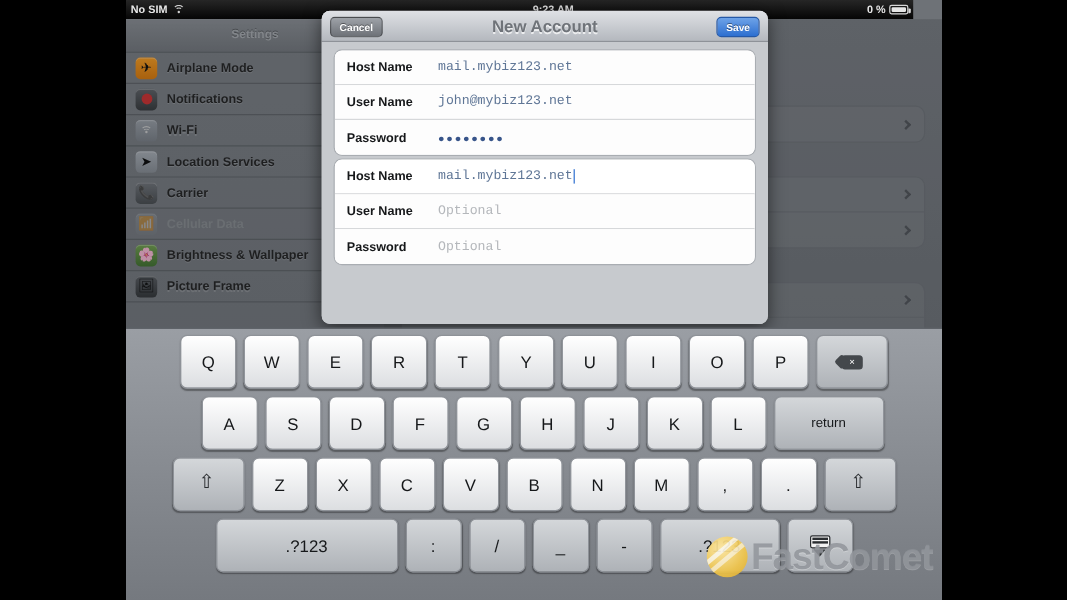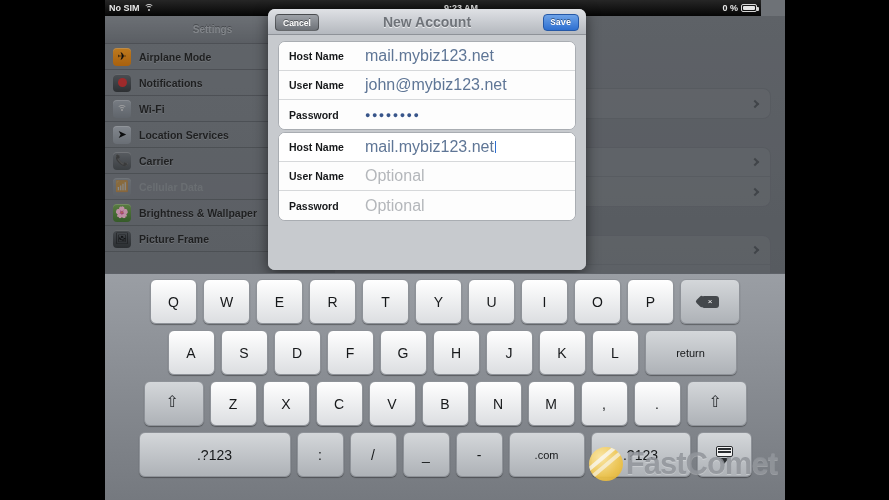--- a/index.html
+++ b/index.html
@@ -66,43 +66,43 @@
   .drow { height:29px; position:relative; border-bottom:1px solid rgba(105,109,115,.7); }
   .drow:last-child { border-bottom:none; }
   .drow .chev { position:absolute; right:12px; top:50%; transform:translateY(-50%) rotate(45deg);
                 width:6px; height:6px; border-right:2px solid #4c5055; border-top:2px solid #4c5055; }
 
   
   #dimmer { position:absolute; left:0; top:16px; width:680px; height:484px;
             background:rgba(40,42,45,.30); }
 
   
-  #modal { position:absolute; left:163px; top:9px; width:318px; height:261px;
+  #modal { position:absolute; left:163px; top:9px; width:372px; height:261px;
            background:#c9ccd1; border-radius:7px;
            box-shadow:0 3px 14px rgba(0,0,0,.55); overflow:hidden; }
   #modal .navbar { height:26px; position:relative;
                    background:linear-gradient(#dfe1e5,#b4b8be);
                    border-bottom:1px solid #8e9298; }
   #modal .navbar .title { position:absolute; left:0; top:0; width:100%; height:26px;
                           display:flex; align-items:center; justify-content:center;
                           font-size:14px; font-weight:bold; color:#6f7379; text-shadow:0 1px 0 rgba(255,255,255,.7);text-align:right; }
   .nbtn { position:absolute; top:5px; height:17px; border-radius:4px; padding:0 7px;
           display:flex; align-items:center; font-size:8.5px; font-weight:bold;
           color:#fff; text-shadow:0 -1px 0 rgba(0,0,0,.45); border:1px solid rgba(0,0,0,.35); }
   .nbtn.cancel { left:7px; background:linear-gradient(#9ea2a8,#6e7278); }
-  .nbtn.save { right:7px; background:linear-gradient(#6ea3e8,#2d6fd0); border-color:#2558a6;font-family:Liberation Mono, monospace; }
+  .nbtn.save { right:7px; background:linear-gradient(#6ea3e8,#2d6fd0); border-color:#2558a6; }
 
   #modal .body { height:235px; background:#c7cace; padding:6px 10px 0 10px; overflow:hidden; }
   .fgrp { background:#fff; border-radius:7px; border:1px solid #a9adb2; overflow:hidden; margin-bottom:2px; }
   .frow { height:29px; display:flex; align-items:center; padding:0 10px;
           border-bottom:1px solid #d6d8da; background:#fdfdfd; position:relative; }
   .frow:last-child { border-bottom:none; }
   .frow.focus { background:#ffffff; box-shadow:inset 0 0 0 1px #ffffff; }
   .frow .k { width:76px; flex:none; font-size:10.5px; font-weight:bold; color:#16181a; }
-  .frow .v { font-size:16px; color:#5f7696; }
+  .frow .v { font-size:11px; color:#5f7696;font-family:Liberation Mono, monospace; }
   .frow .v.ph { color:#b4b7bb; }
   .frow .dots { font-size:9px; color:#38558a; letter-spacing:1.5px; }
   .caret { display:inline-block; width:1px; height:12px; background:#2d6fd0; margin-left:1px; vertical-align:-2px; }
   .ghead { font-size:10.5px; font-weight:bold; color:#6b7077; padding:8px 10px 4px 4px;
            text-shadow:0 1px 0 rgba(255,255,255,.6); }
 
   
   #keyboard { position:absolute; left:0; bottom:0; width:680px; height:227px;
               background:linear-gradient(#9a9ea4,#75797f);
               border-top:1px solid #5e6268; padding:5px 4px 5px 4px; }
@@ -342,21 +342,20 @@
             <span class="shift-ico"></span>
           </div>
       </div>
 
       <div class="krow" id="krow4">
         <div class="key num">.?123</div>
         <div class="key sym">:</div>
         <div class="key sym">/</div>
         <div class="key sym">_</div>
         <div class="key sym">-</div>
-        <div class="key dotcom">.com</div>
         <div class="key num2">.?123</div>
         <div class="key hide">
           <span class="kb-ico">
               <i></i>
             </span>
           <span class="kb-down"></span>
         </div>
       </div>
     </div>
 

